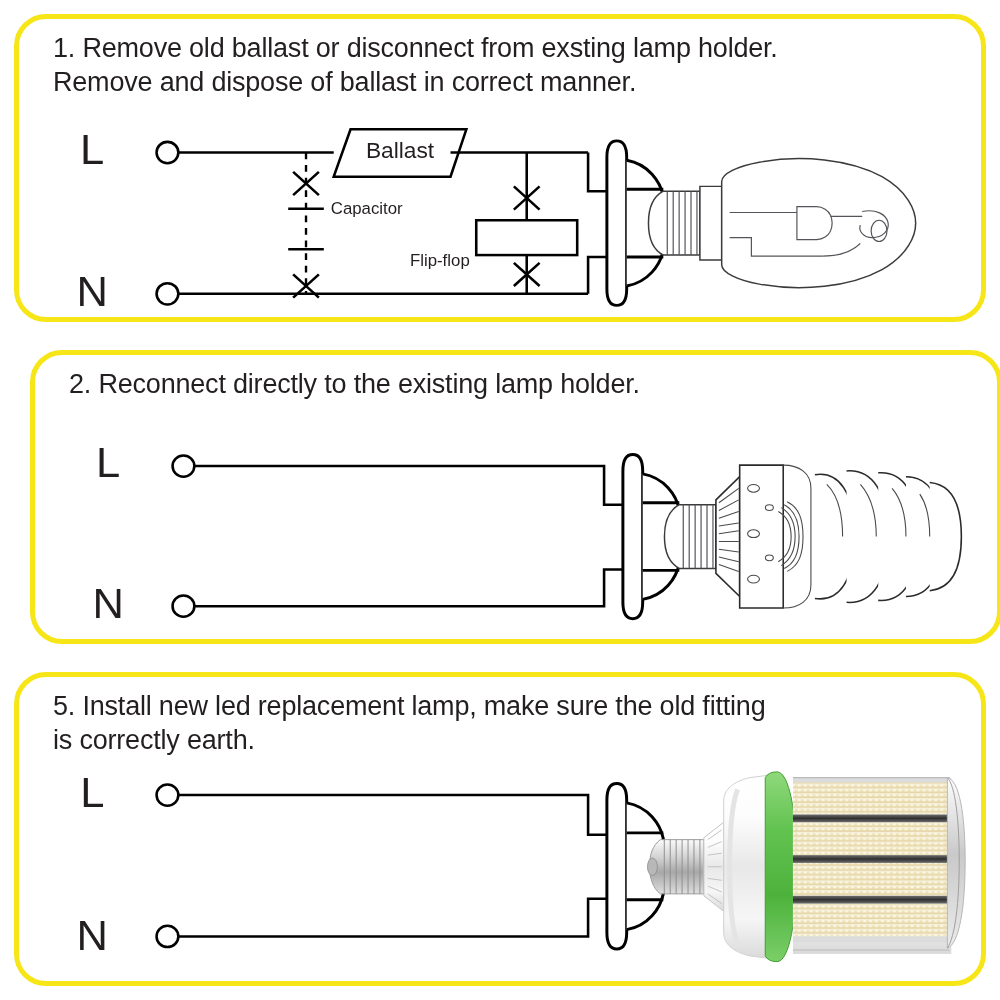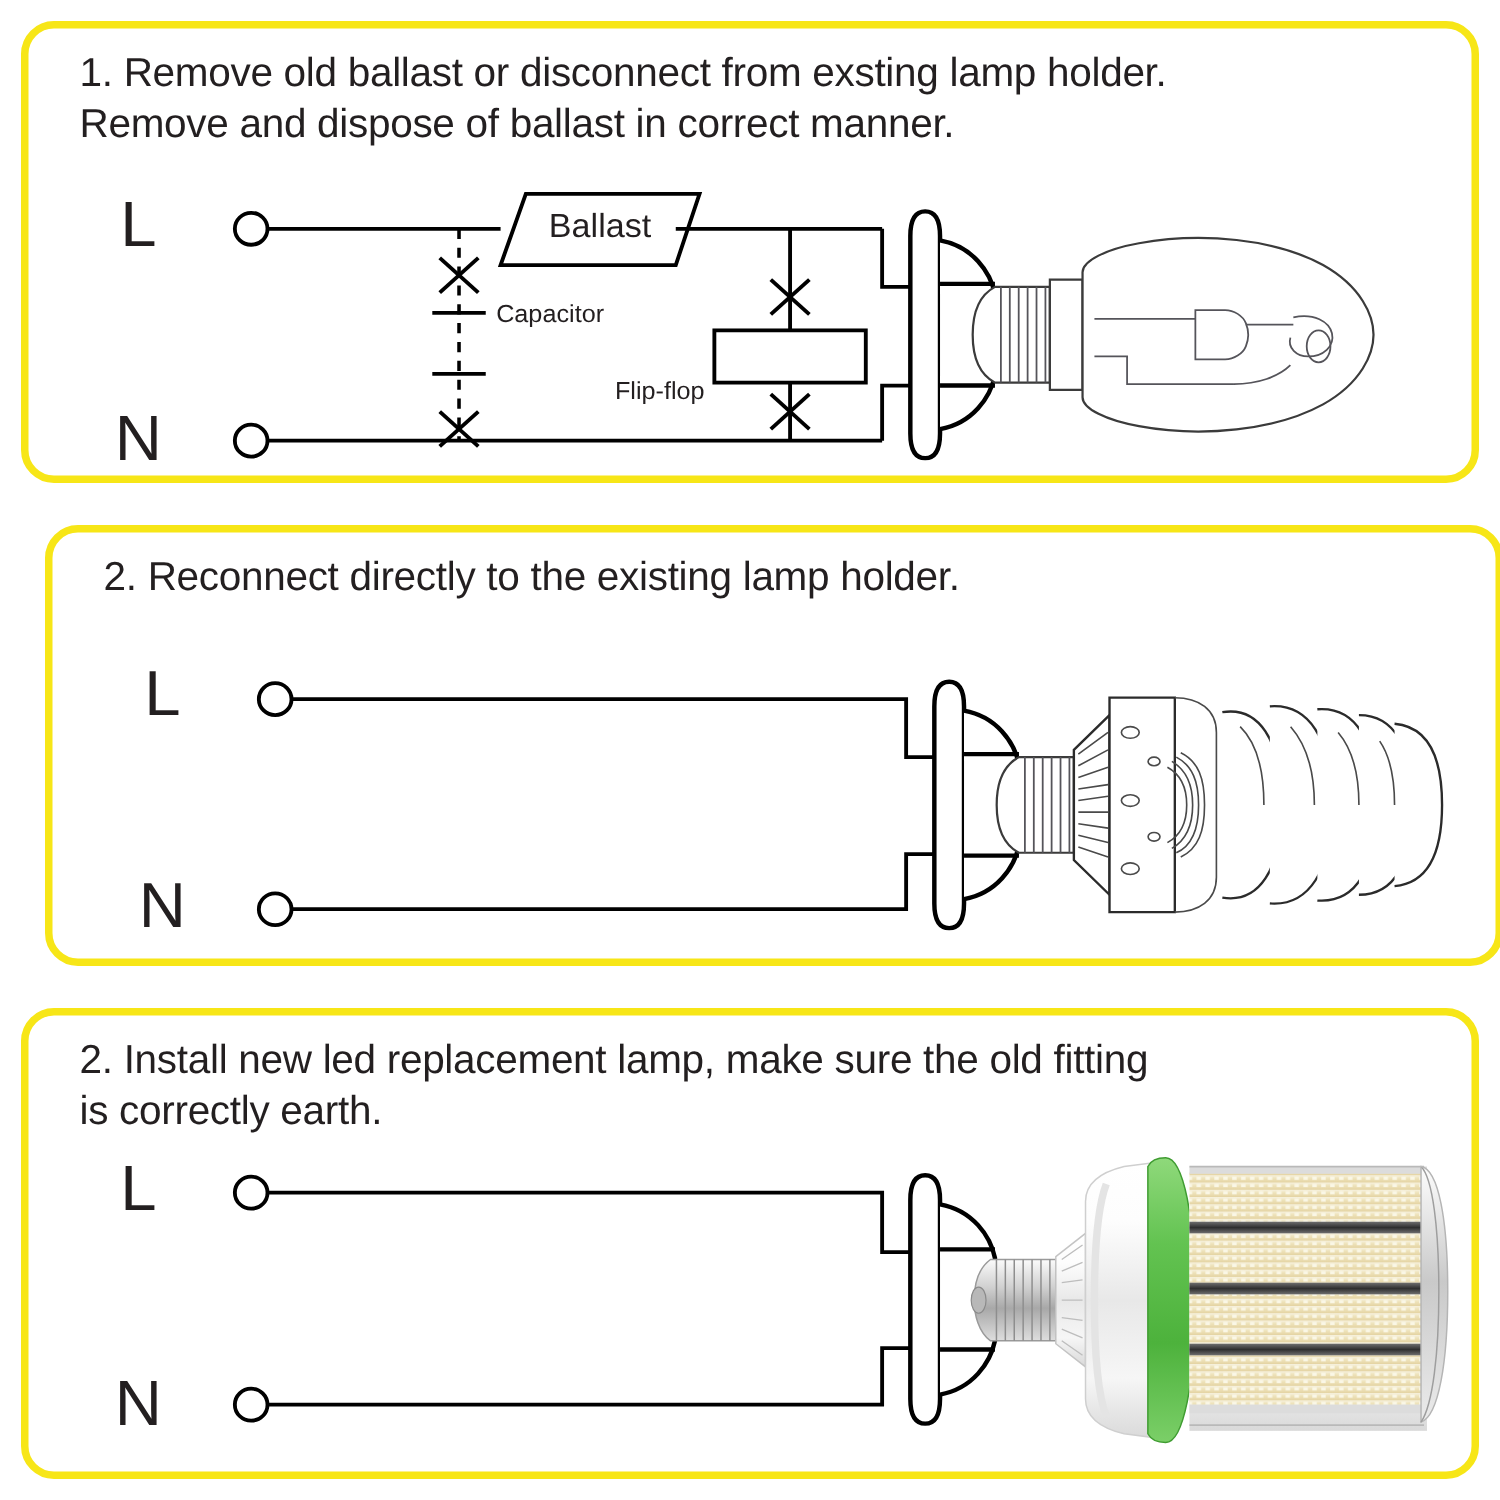--- a/index.html
+++ b/index.html
@@ -10,21 +10,21 @@
     position:relative;
   }
   .page{position:absolute;inset:0;width:1000px;height:1000px;}
 
   .panel{
     position:absolute;
     left:14px;
     width:972px;
     box-sizing:border-box;
     border:5px solid #F7E617;
-    border-radius:22px;
+    border-radius:32px;
     background:#ffffff;
   }
   #panel-1{top:14px;height:308px;}
   #panel-2{top:350px;height:294px;margin-left:16px;}
   #panel-3{top:672px;height:314px;}
 
   .step-text{
     position:absolute;
     left:34px;
     top:12px;
@@ -244,21 +244,21 @@
           <path class="cfl-thin" d="M800 134 C812 146 816 166 816 188"></path>
           <path class="cfl-thin" d="M834 134 C846 148 850 166 850 188"></path>
           <path class="cfl-thin" d="M866 138 C876 150 880 168 880 188"></path>
           <path class="cfl-thin" d="M894 144 C902 156 904 172 904 188"></path>
         </g>
       </svg>
     </div>
   </div>
 
   <div class="panel" id="panel-3">
-    <div class="step-text">2. Install new led replacement lamp, make sure the old fitting
+    <div class="step-text">5. Install new led replacement lamp, make sure the old fitting
     is correctly earth.</div>
 
     <div class="diagram">
       <svg viewBox="0 0 972 314" preserveAspectRatio="none">
         <defs>
           <linearGradient id="gradBody" x1="0" y1="0" x2="0" y2="1">
             <stop offset="0%" stop-color="#ffffff"></stop>
             <stop offset="22%" stop-color="#fdfdfd"></stop>
             <stop offset="50%" stop-color="#e8e8e8"></stop>
             <stop offset="78%" stop-color="#f6f6f6"></stop>

